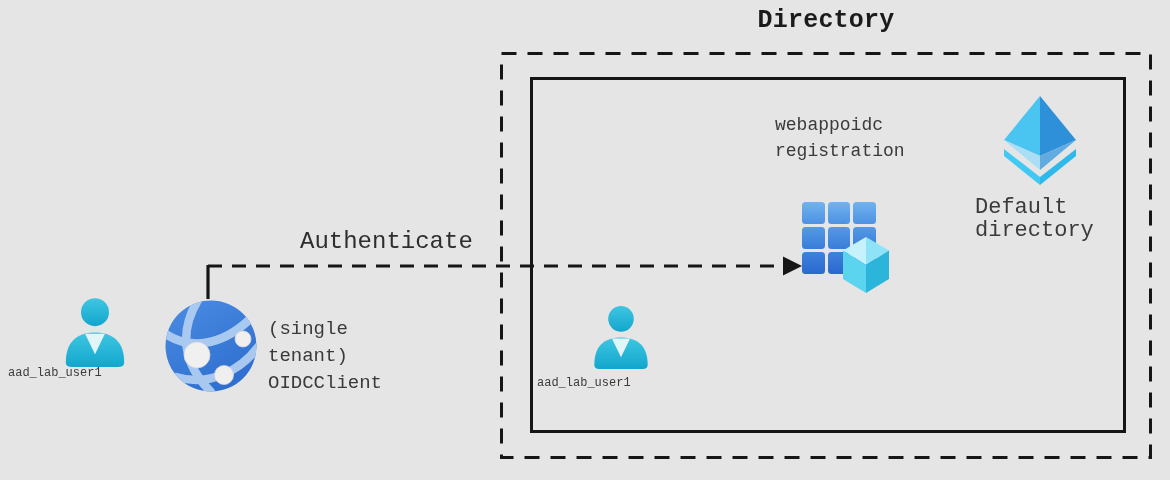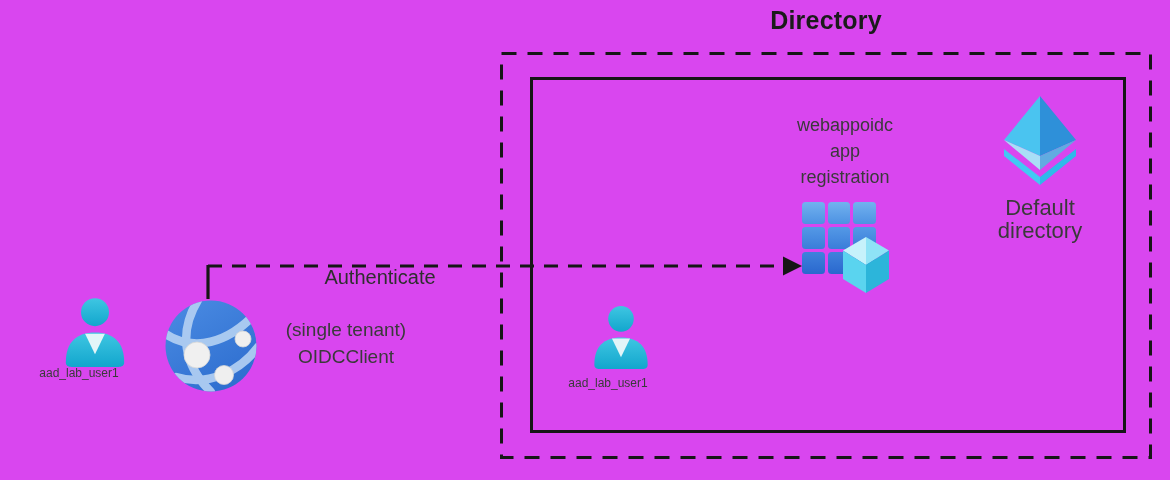--- a/index.html
+++ b/index.html
@@ -1,26 +1,26 @@
 <!DOCTYPE html>
 <html><head>
 <meta charset="utf-8">
 <style>
   html,body{margin:0;padding:0;background:#ffffff;}
   .canvas{
-    position:relative;width:1170px;height:480px;background:#d946ef;overflow:hidden;
-    font-family:Liberation Sans, sans-serif;color:#3a3a3a;
+    position:relative;width:1170px;height:480px;background:#e5e5e5;overflow:hidden;
+    font-family:Liberation Mono, monospace;color:#3a3a3a;
   }
   .overlay{position:absolute;left:0;top:0;width:1170px;height:480px;}
-  .lbl{position:absolute;text-align:center;line-height:1.3;}
+  .lbl{position:absolute;line-height:1.3;}
   .title{
     position:absolute;left:500px;top:6px;width:652px;text-align:center;
     font-size:25px;font-weight:600;color:#1b1b1b;letter-spacing:0.2px;
   }
-  .auth-lbl{position:absolute;left:300px;top:228px;width:160px;text-align:center;font-size:20px;color:#2e2e2e;margin-top:38px;}
+  .auth-lbl{position:absolute;left:300px;top:228px;width:160px;text-align:center;font-size:24px;color:#2e2e2e;}
   .user-lbl{font-size:12px;color:#3a3a3a;}
   .client-lbl{left:268px;top:316px;width:156px;font-size:19px;line-height:27px;}
   .appreg-lbl{left:775px;top:112px;width:140px;font-size:18px;line-height:26px;}
   .aad-lbl{left:975px;top:196px;width:130px;font-size:22px;line-height:23px;}
   .icon{position:absolute;}
   .appgrid{
     position:absolute;left:802px;top:202px;width:74px;height:72px;
     display:grid;grid-template-columns:repeat(3,1fr);grid-template-rows:repeat(3,1fr);gap:3px;
   }
   .appgrid .cell{border-radius:3.5px;}
@@ -89,21 +89,20 @@
 
   <svg class="icon" style="left:589px;top:301px;" width="64" height="72" viewBox="0 0 60 60">
     <circle cx="30" cy="13" r="12" fill="url(#teal1)"></circle>
     <path d="M5,56 C5,39 14,30.5 30,30.5 C46,30.5 55,39 55,56 C55,59 53,60 50,60 L10,60 C7,60 5,59 5,56 Z" fill="url(#teal1)"></path>
     <polygon points="21.5,31.5 38.5,31.5 30,49" fill="#e2f5f8"></polygon>
   </svg>
   <div class="lbl user-lbl" style="left:537px;top:376px;width:142px;">aad_lab_user1</div>
 
   <div class="lbl appreg-lbl">
     <div>webappoidc</div>
-    <div>app</div>
     <div>registration</div>
   </div>
 
   <div class="appgrid">
     <div class="cell r1"></div>
     <div class="cell r1"></div>
     <div class="cell r1"></div>
     <div class="cell r2"></div>
     <div class="cell r2"></div>
     <div class="cell r2"></div>

